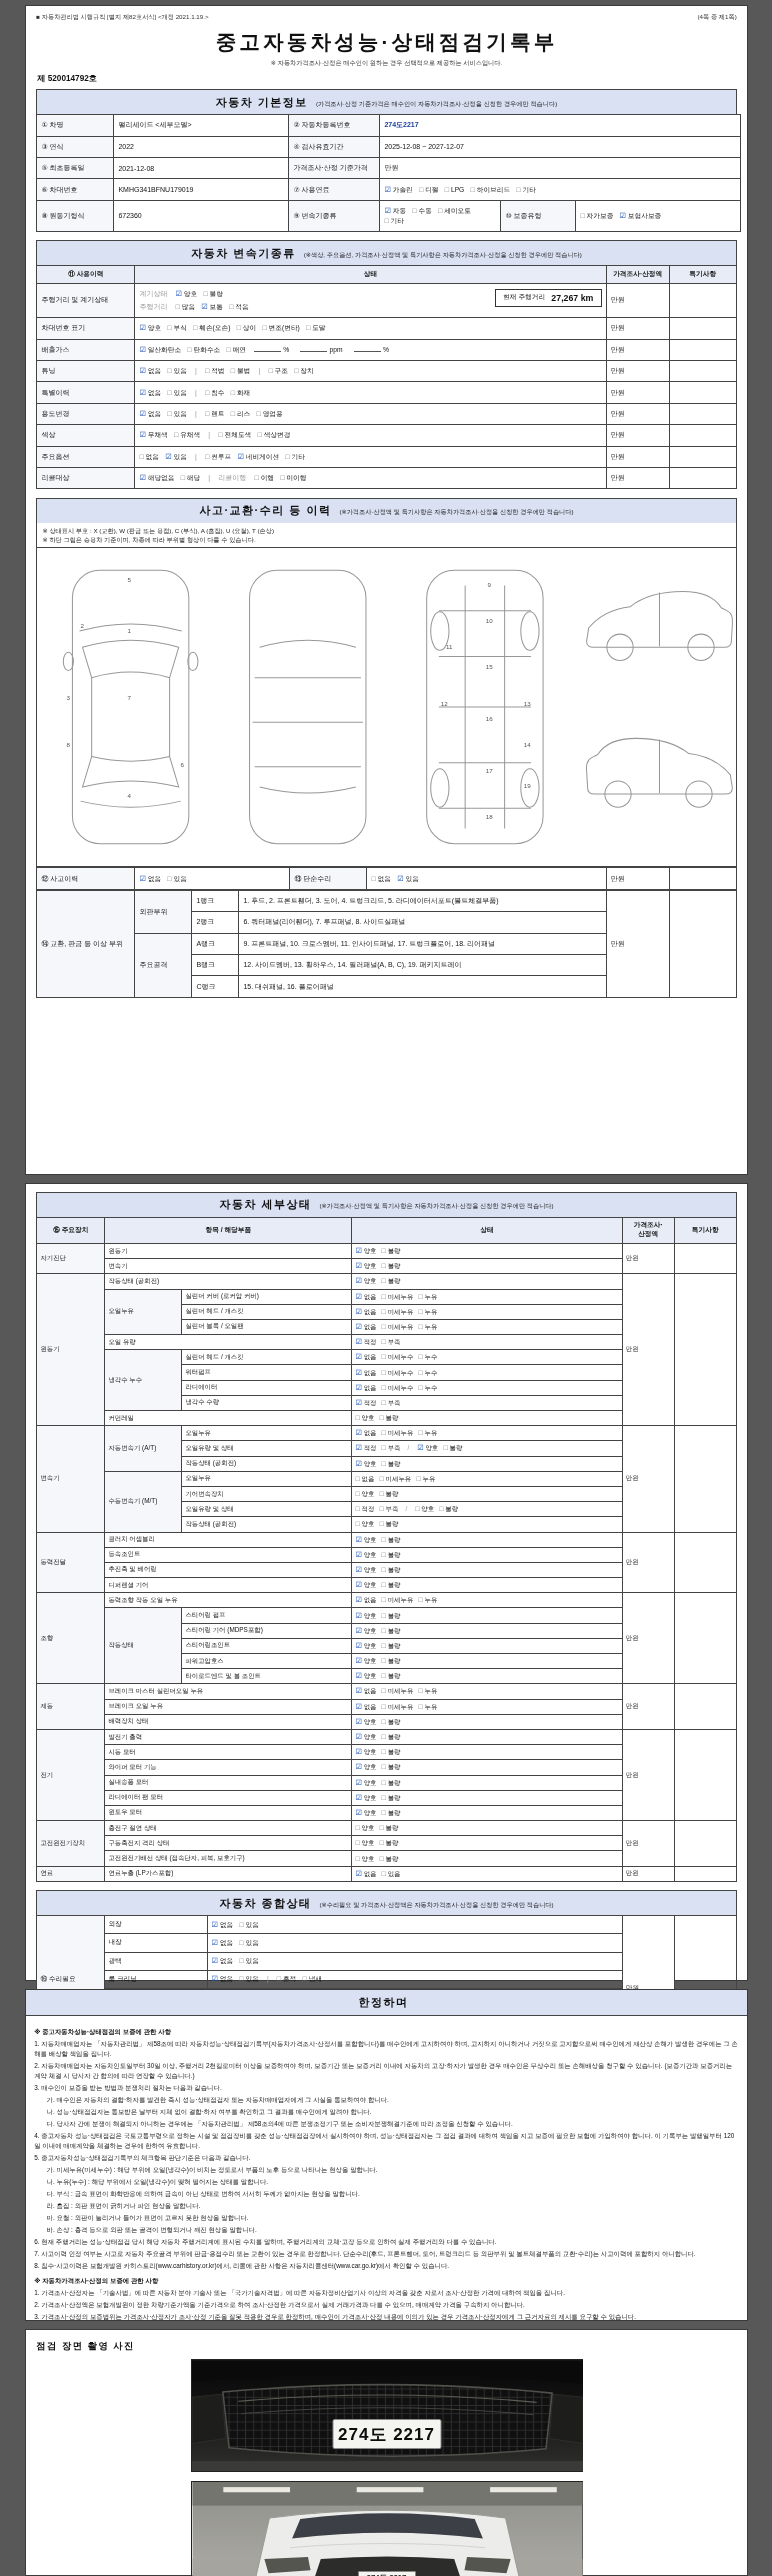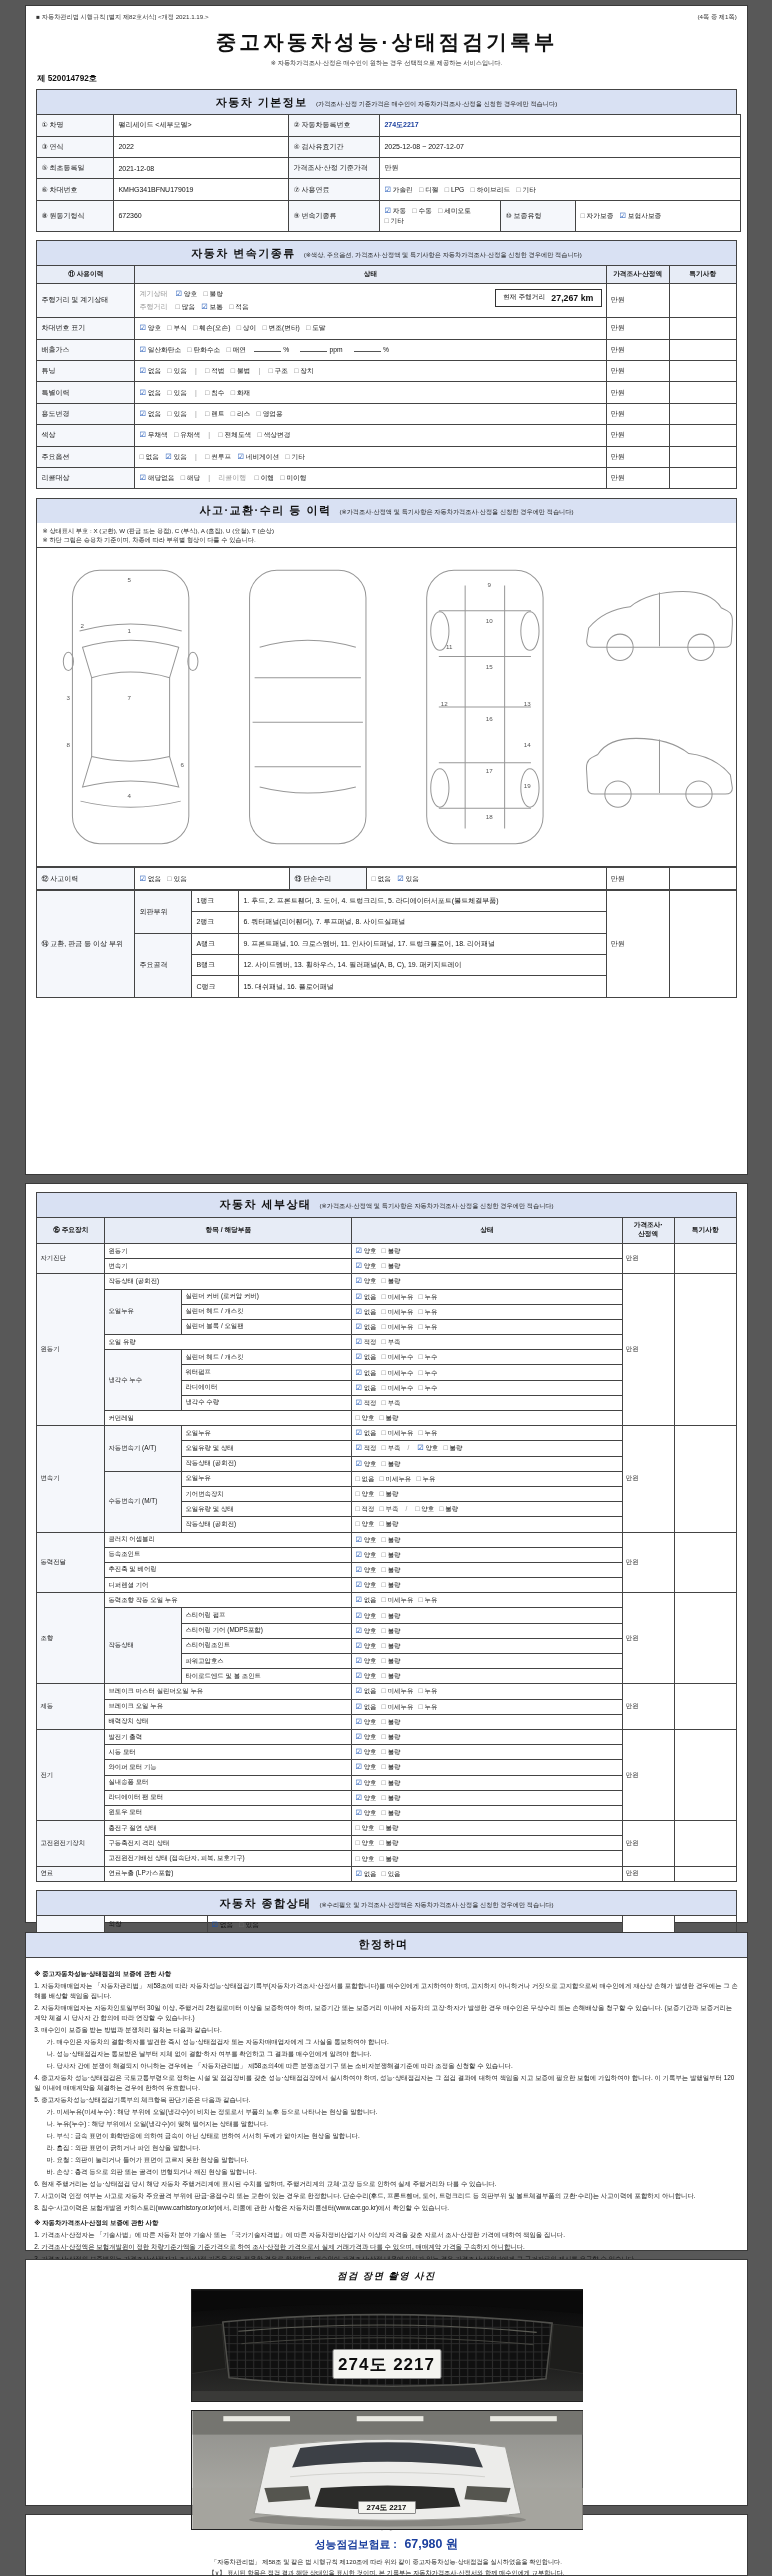--- a/index.html
+++ b/index.html
@@ -103,21 +103,21 @@
   .notice-body p.h { font-weight: bold; margin-top: 5.2px; }
 
   .pbox-title {
     width: 196px; margin: 9.3px auto 5.2px auto;
     border: 1px solid #222; text-align: center;
     font-weight: bold; font-size: 8.8px; padding: 4.1px 2.1px; background:#fff;
   }
   .pbox-text { font-size: 6.4px; line-height: 1.55; padding: 0 7.2px 4.1px 7.2px; }
 
   
-  .photo-title { text-align: center; font-size: 9.3px; font-weight: bold; letter-spacing: 1.5px; margin: 3.1px 0 6.2px 0; font-style: italic; }
+  .photo-title { text-align: left; font-size: 9.3px; font-weight: bold; letter-spacing: 1.5px; margin: 3.1px 0 6.2px 0; }
   .photo { width: 392px; margin: 0 auto 8.2px auto; position: relative; border: 0.5px solid #222; }
   .photo svg { display: block; }
   .plate-big {
     position: absolute; left: 50%; top: 53%; transform: translateX(-50%);
     width: 109px; height: 30px; background: #f4f4f0;
     border: 1px solid #8a8a8a; border-radius: 2.1px;
     display: flex; align-items: center; justify-content: center;
     font-size: 17px; font-weight: bold; color: #0c0c0c; letter-spacing: 1px;
   }
   .plate-small {
@@ -897,26 +897,15 @@
         <path d="M210,72 Q380,50 550,72 L566,110 Q380,88 194,110 Z" fill="#3c4046"></path>
         <path d="M190,128 Q380,112 570,128" stroke="#d2d2ce" stroke-width="2" fill="none"></path>
         <path d="M250,150 Q380,140 510,150 L522,186 Q380,198 238,186 Z" fill="#2c2c2a"></path>
         <path d="M140,150 L225,146 L230,172 L148,178 Z" fill="#55554f"></path>
         <path d="M620,150 L535,146 L530,172 L612,178 Z" fill="#55554f"></path>
       </svg>
       <div class="plate-small">274도 2217</div>
     </div>
   </div>
 
-  <div class="card card-e">
-    <div class="sign-title">서명</div>
-    <div class="fee-line">
-      <span class="fl">성능점검보험료 :</span>
-      <span class="fv">67,980 원</span>
-    </div>
-    <div class="sign-lines">
-        <p>「자동차관리법」 제58조 및 같은 법 시행규칙 제120조에 따라 위와 같이 중고자동차성능·상태점검을 실시하였음을 확인합니다.</p>
-        <p>【∨】 표시된 항목은 점검 결과 해당 상태임을 표시한 것이며, 본 기록부는 자동차가격조사·산정서와 함께 매수인에게 교부합니다.</p>
-      </div>
-  </div>
 
 </div>
 
 
 </body></html>

